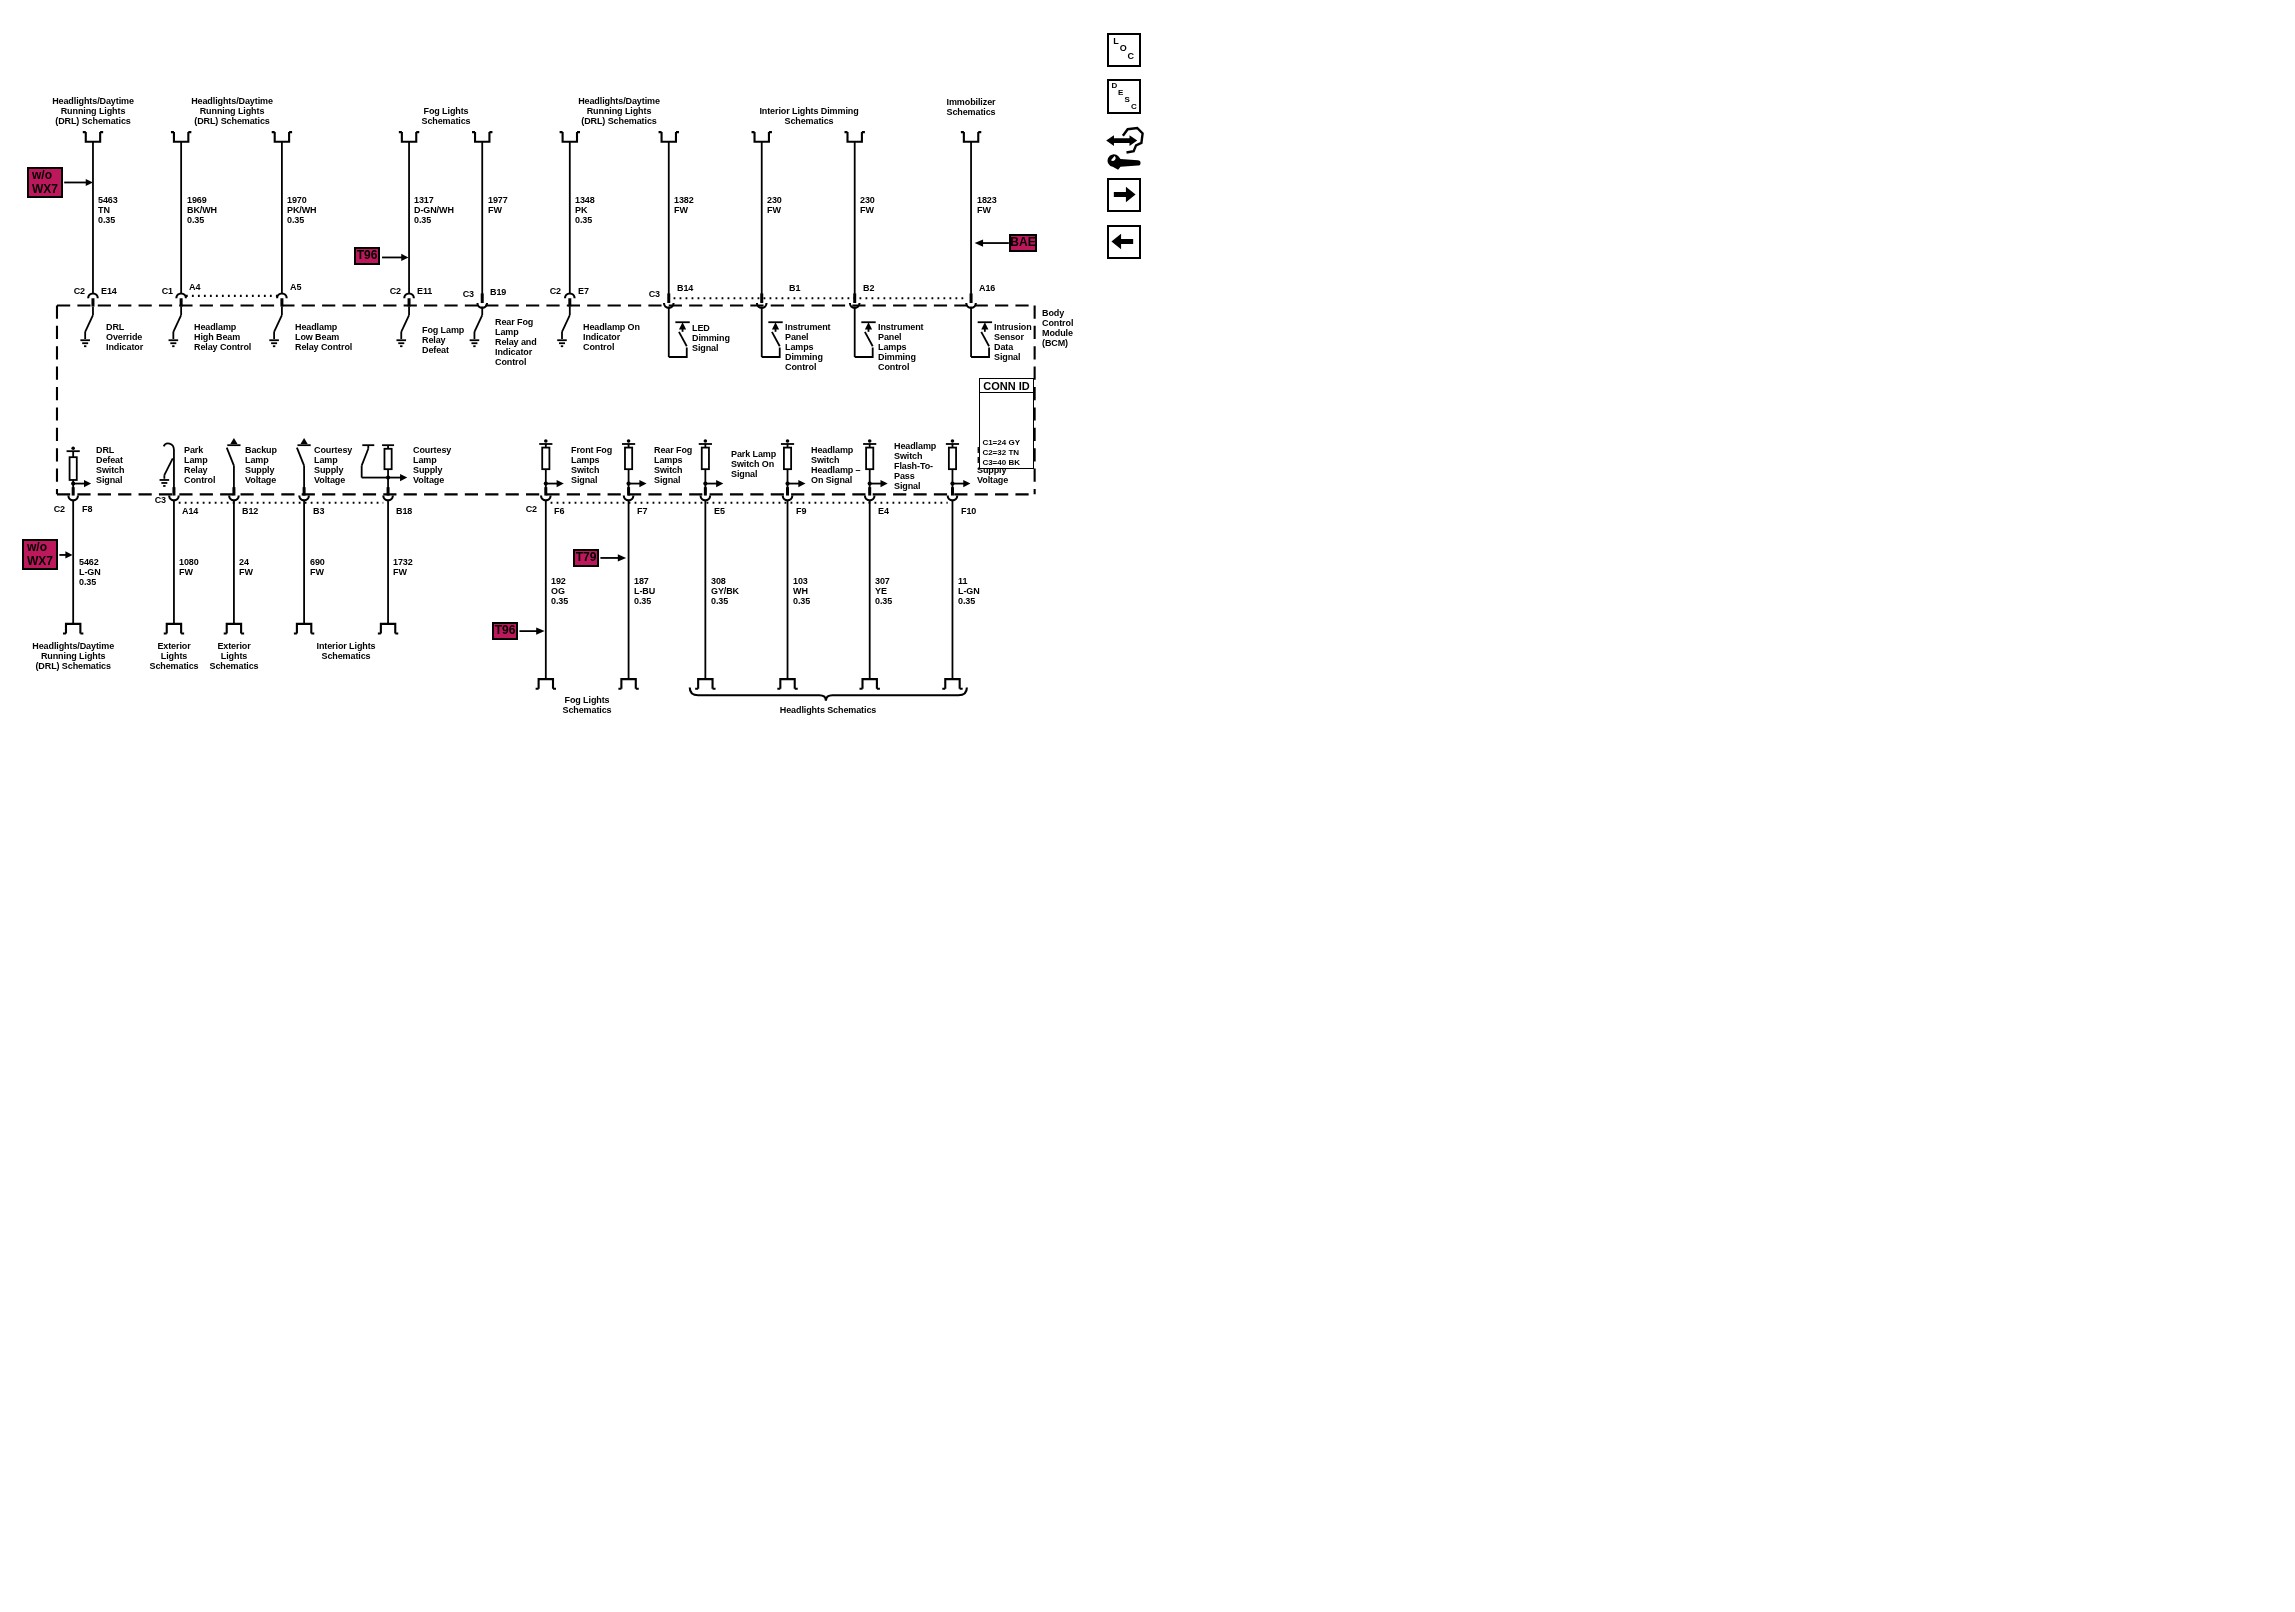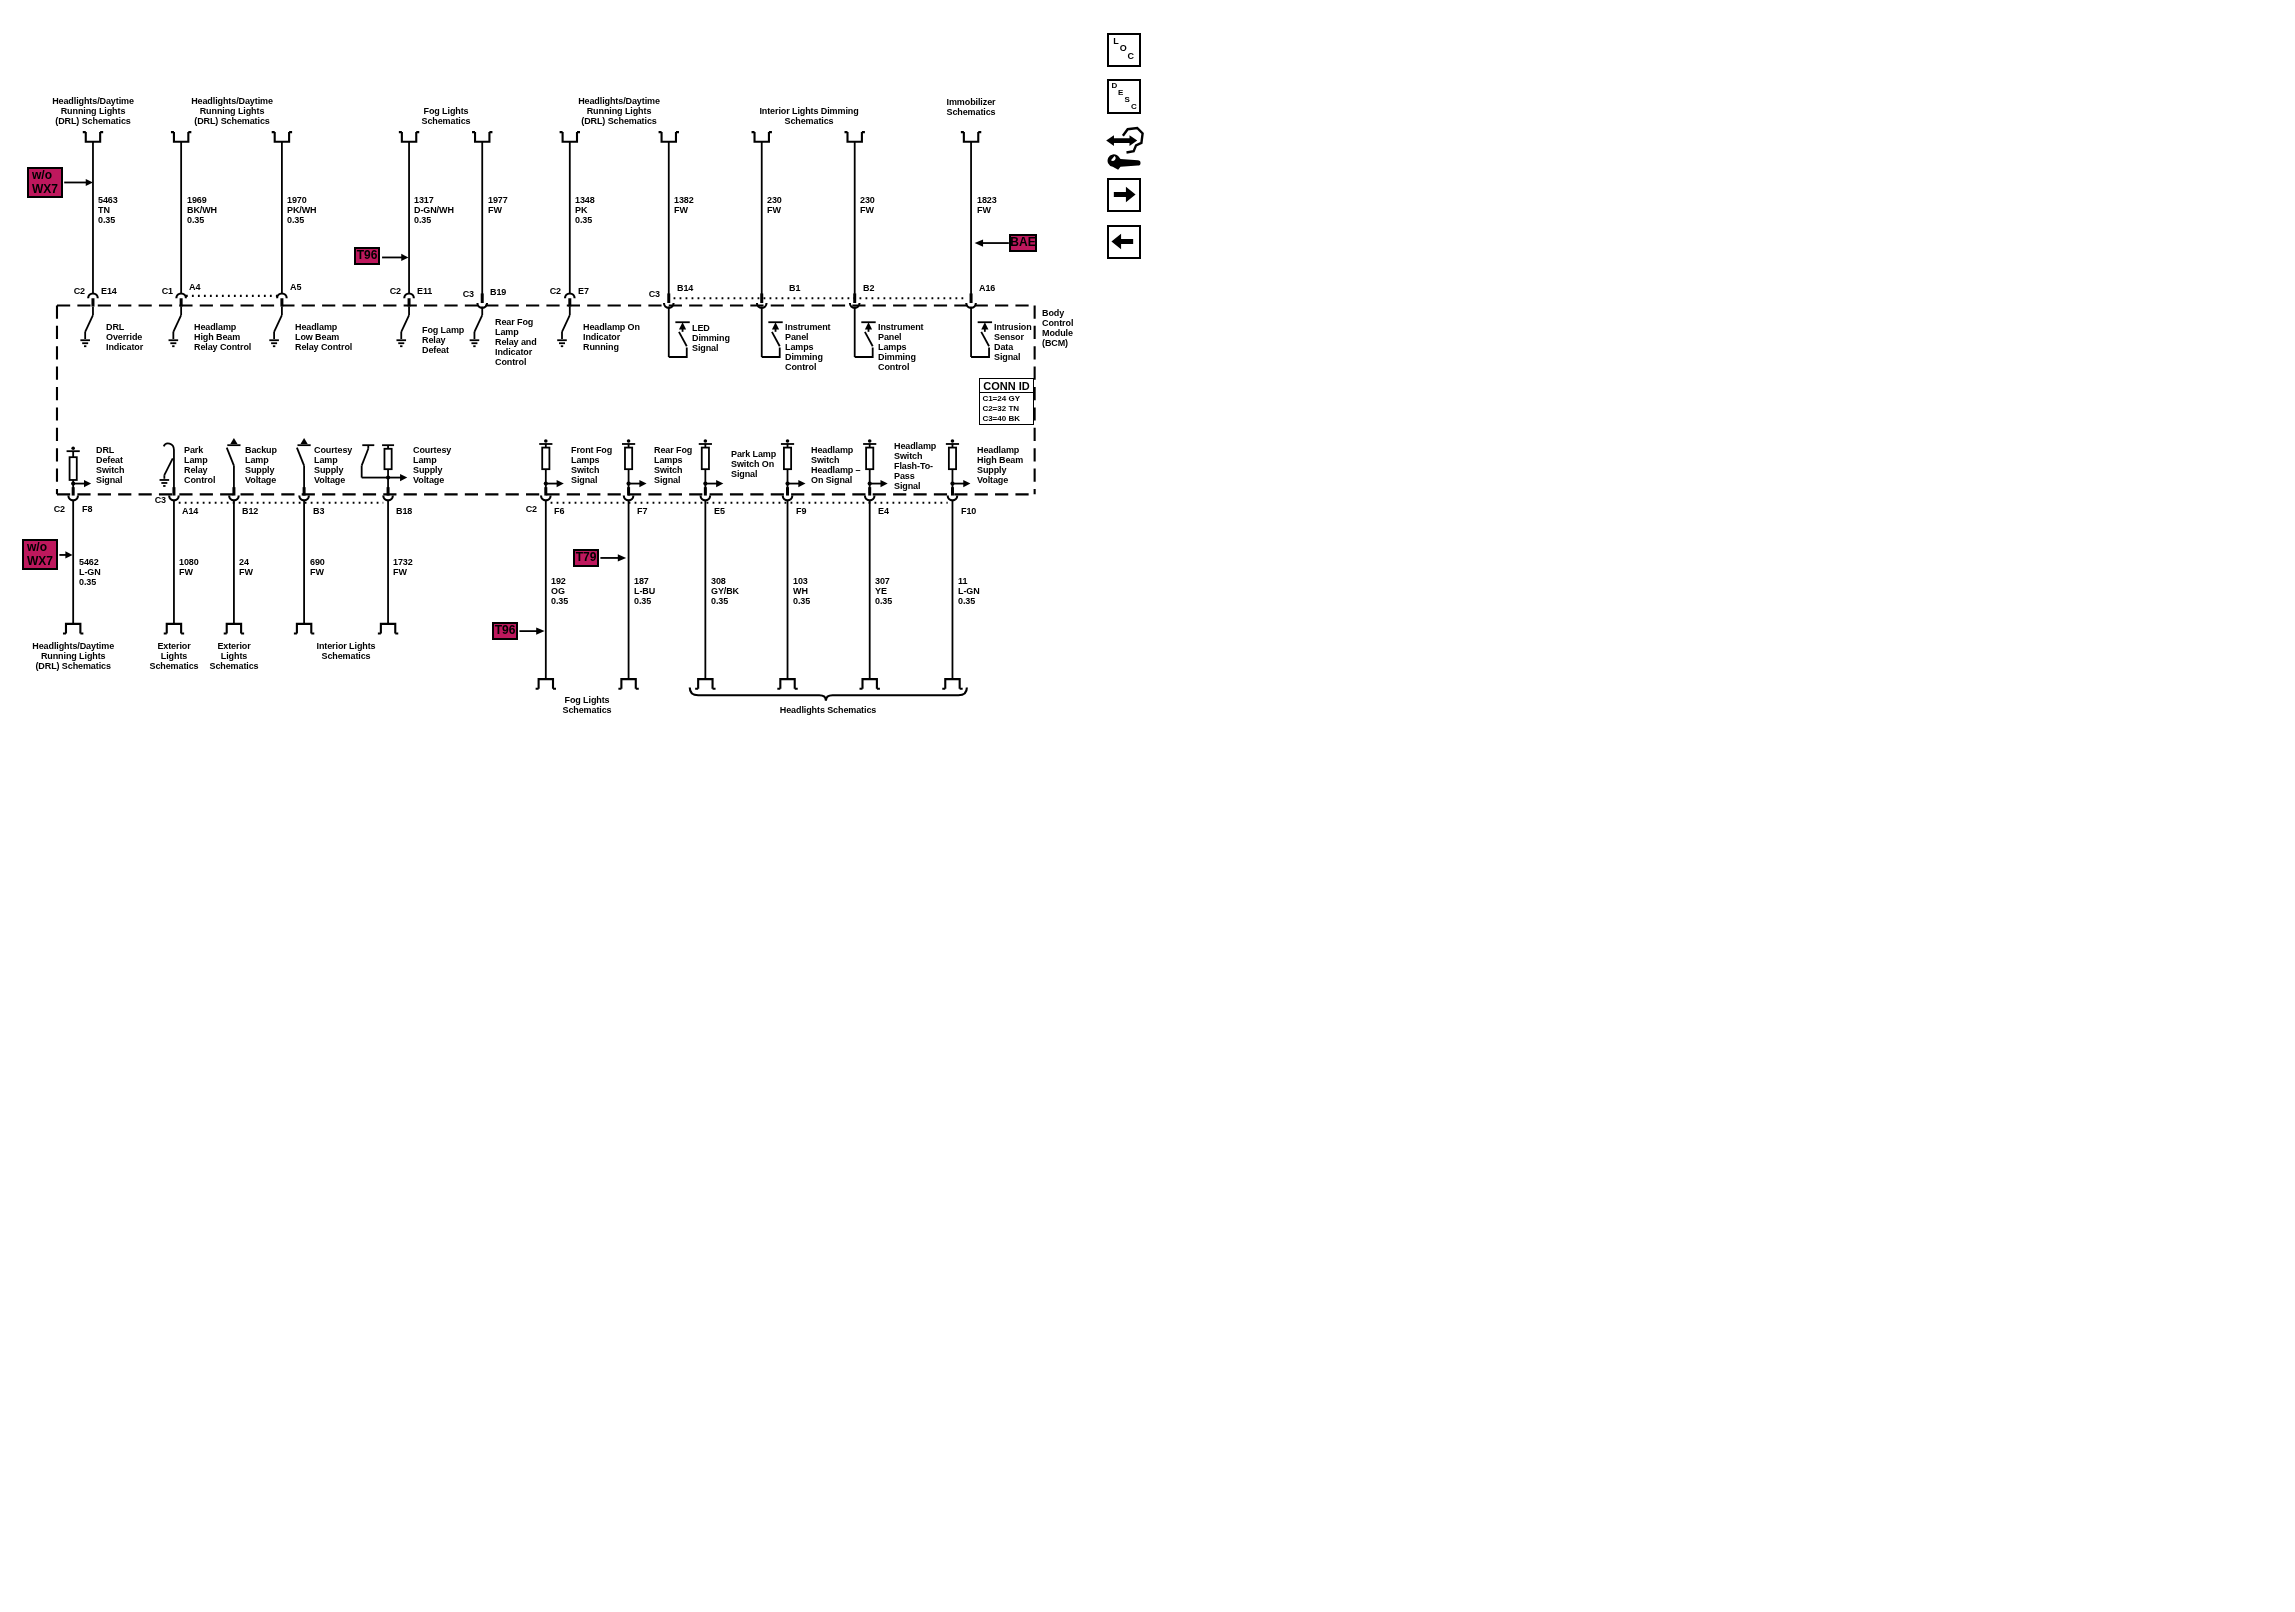--- a/index.html
+++ b/index.html
@@ -15,21 +15,21 @@
   .tl{position:absolute;font-size:9px;}
   svg.lines{position:absolute;left:0;top:0;}
   svg .st{stroke:#000;stroke-width:3;fill:none;}
   svg .w5{stroke:#000;stroke-width:5;fill:none;}
   svg .w35{stroke:#000;stroke-width:3.5;fill:none;}
   svg .dash{stroke:#000;stroke-width:3.5;fill:none;stroke-dasharray:22 12;}
   svg .dot{stroke:#000;stroke-width:3.5;fill:none;stroke-dasharray:3 7;}
   svg .f{fill:#000;stroke:none;}
   .connid{position:absolute;left:979px;top:378px;width:55px;border:1.8px solid #000;background:#fff;box-sizing:border-box;}
   .connid .t{border-bottom:1.8px solid #000;text-align:center;font-size:11px;padding:0.6px 0;}
-  .connid .rws{font-size:8px;line-height:1.2;padding:1.2px 2.4px;white-space:pre-line;}
+  .connid .rws{font-size:8px;line-height:1.2;padding:1.2px 2.4px;white-space:pre-line;margin-top:44px;}
 </style>
 </head>
 <body>
 
 <div id="stage">
 
   <svg class="lines" width="1148" height="807" viewBox="0 0 1914 1345">
     <defs>
       <g id="btop">
           <path class="w35" d="M-12,-16 V0 H12 V-16 M-17,-16 h5 M12,-16 h5"></path>
@@ -306,21 +306,21 @@
   <div class="lbl" style="left:422px;top:325px;width:78px;">Fog Lamp
 Relay
 Defeat</div>
   <div class="lbl" style="left:495px;top:317px;width:78px;">Rear Fog
 Lamp
 Relay and
 Indicator
 Control</div>
   <div class="lbl" style="left:583px;top:322px;width:84px;">Headlamp On
 Indicator
-Running</div>
+Control</div>
   <div class="lbl" style="left:692px;top:323px;width:78px;">LED
 Dimming
 Signal</div>
   <div class="lbl" style="left:785px;top:322px;width:78px;">Instrument
 Panel
 Lamps
 Dimming
 Control</div>
   <div class="lbl" style="left:878px;top:322px;width:78px;">Instrument
 Panel

